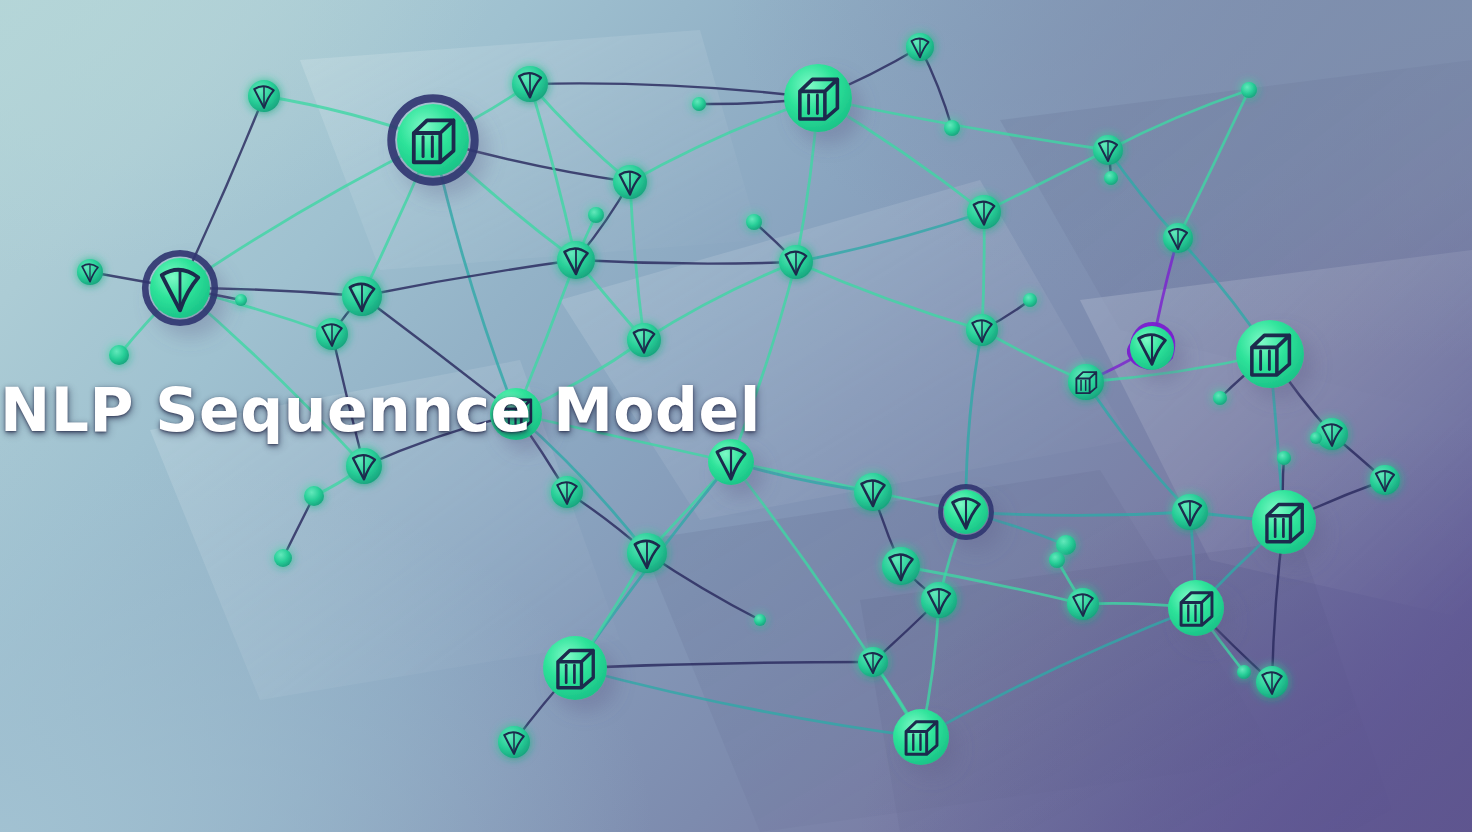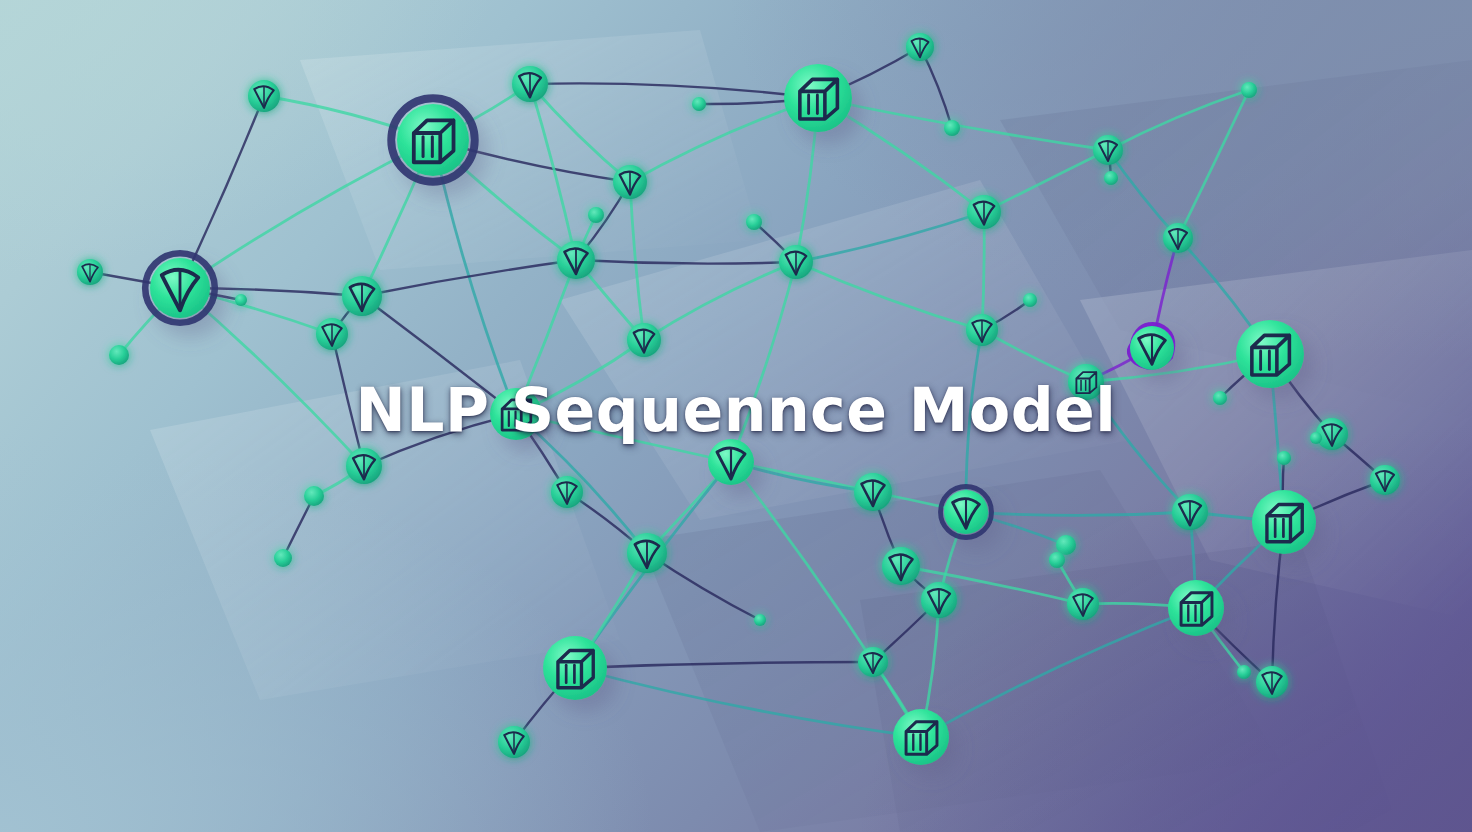--- a/index.html
+++ b/index.html
@@ -86,21 +86,21 @@
 
   
   .title-layer {
     position: absolute;
     left: 0;
     top: 0;
     width: 1472px;
     height: 832px;
     display: flex;
     align-items: center;
-    justify-content: center;
+    justify-content: flex-start;
     pointer-events: none;
   }
   .banner-title {
     font-family: "DejaVu Sans", "Liberation Sans", sans-serif;
     font-weight: 700;
     font-size: 60px;
     letter-spacing: 0.5px;
     color: #ffffff;
     white-space: nowrap;
     margin: 0;

